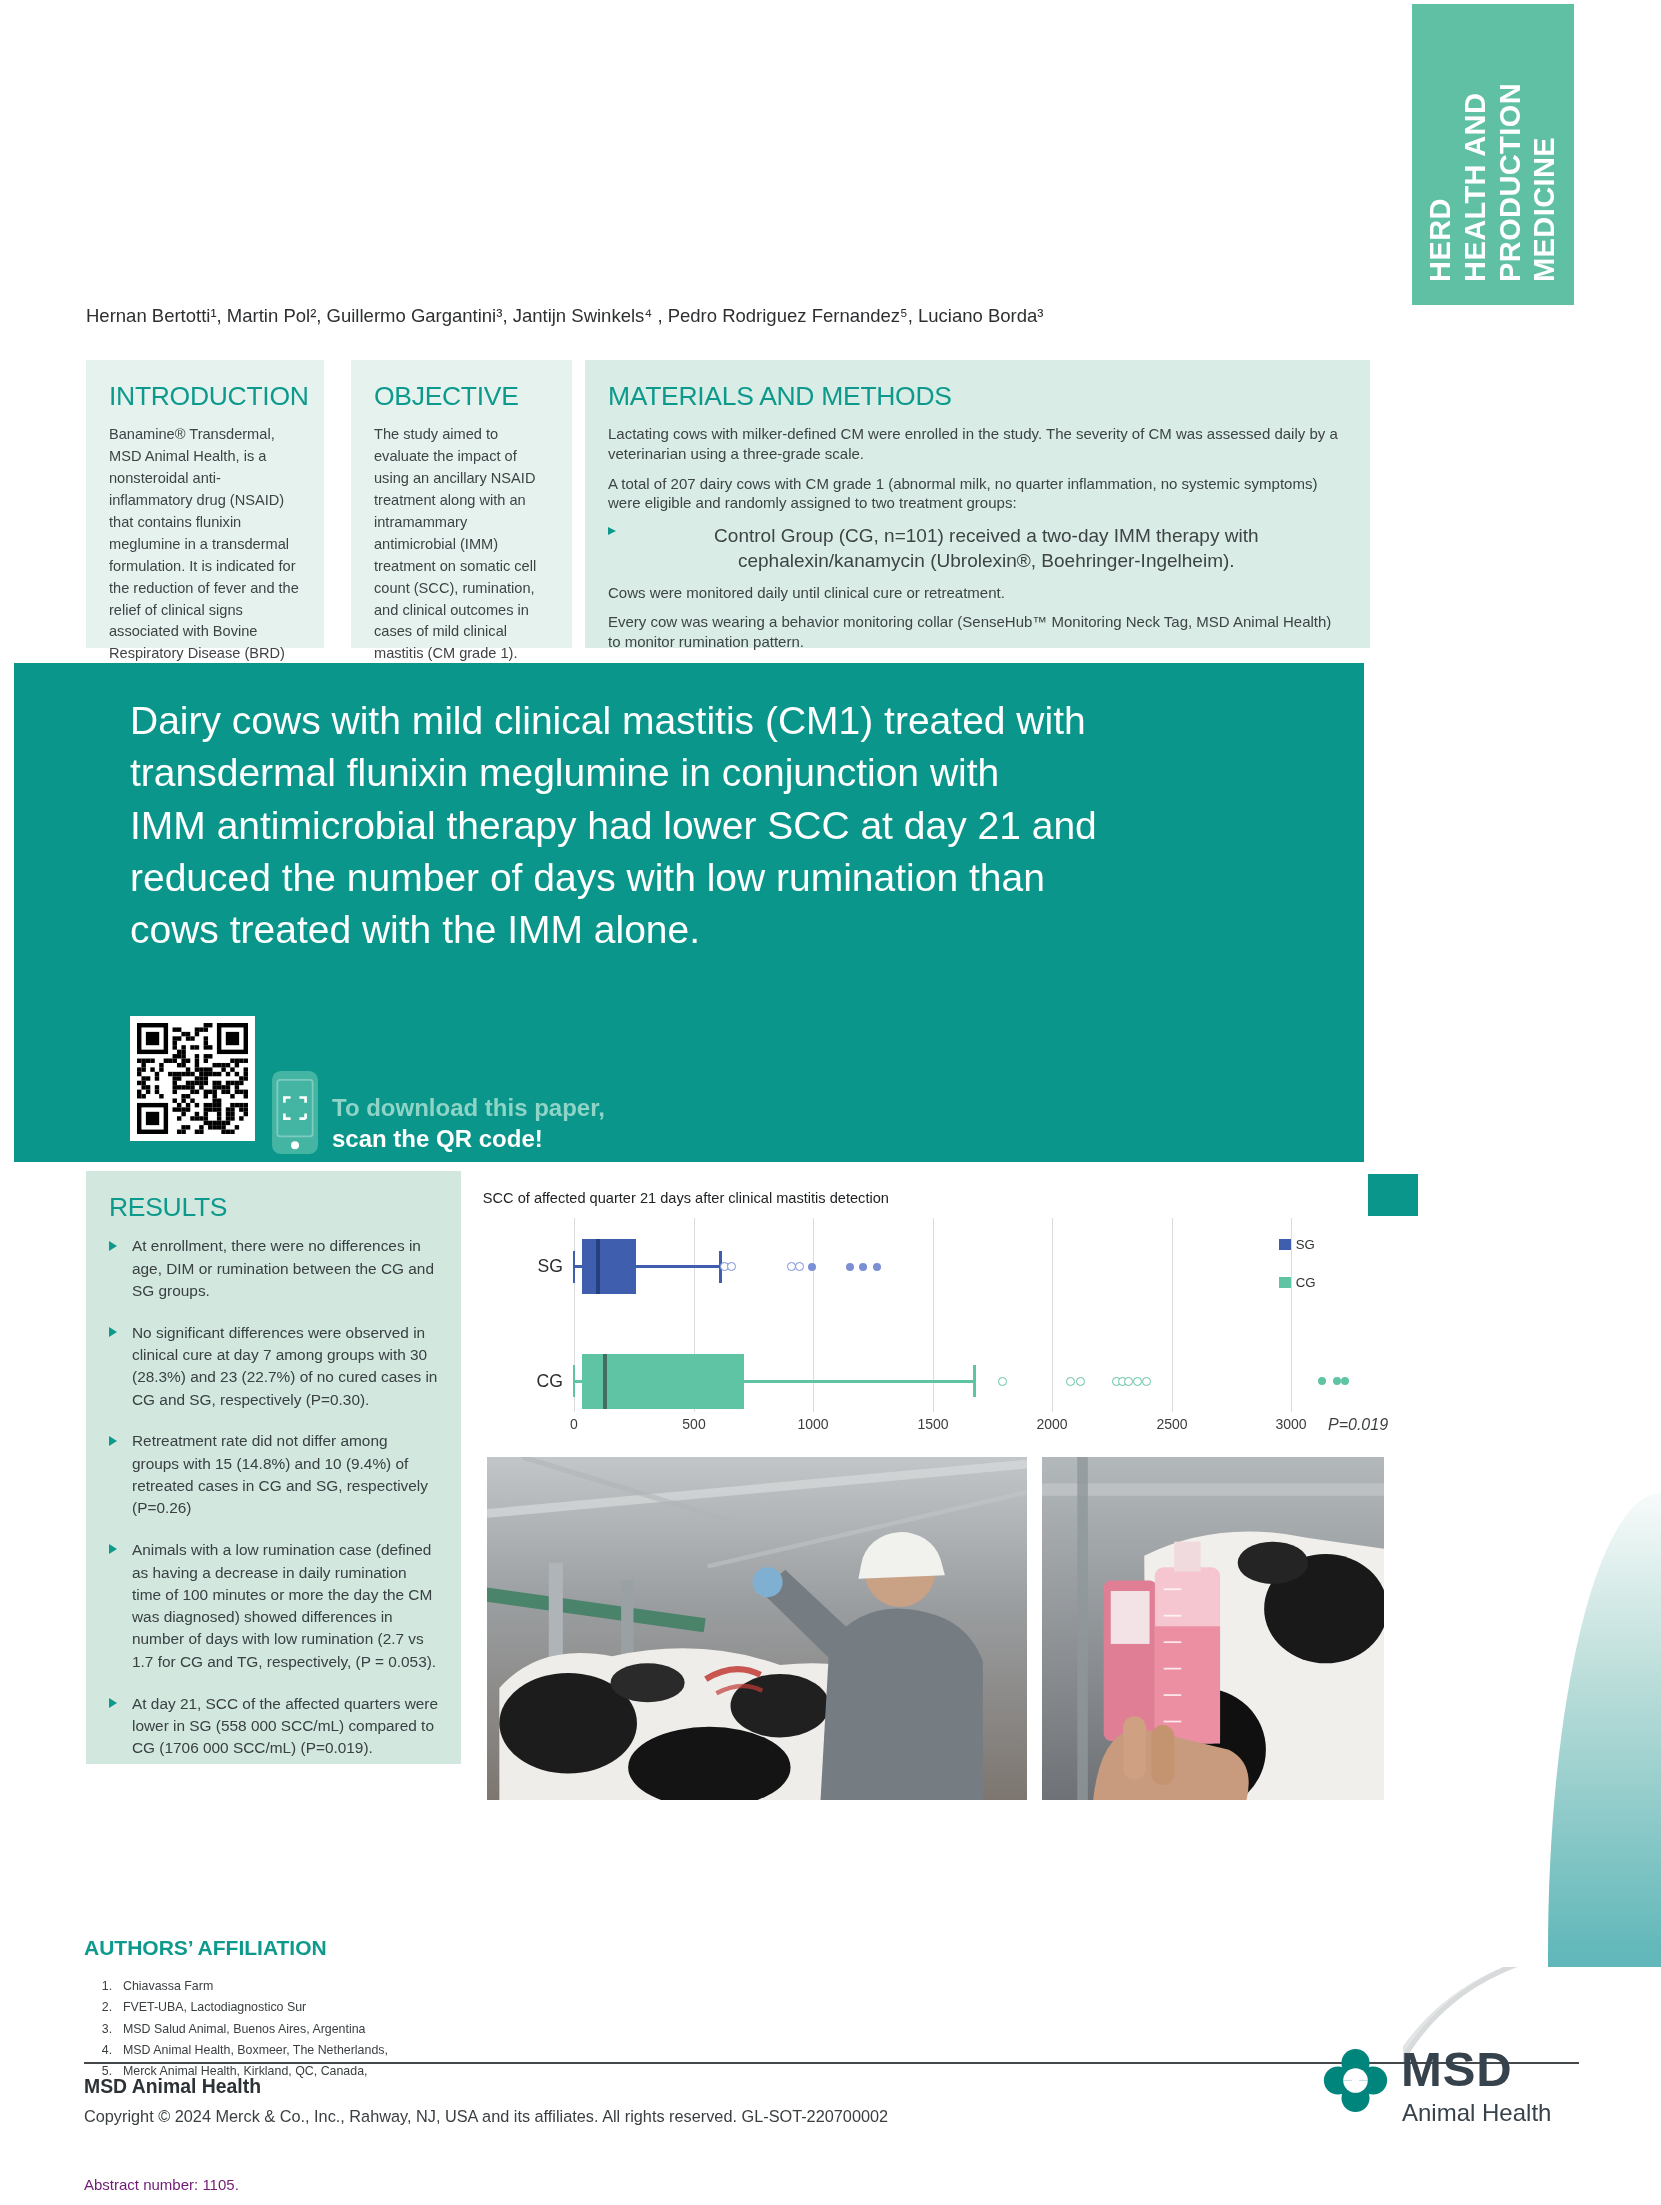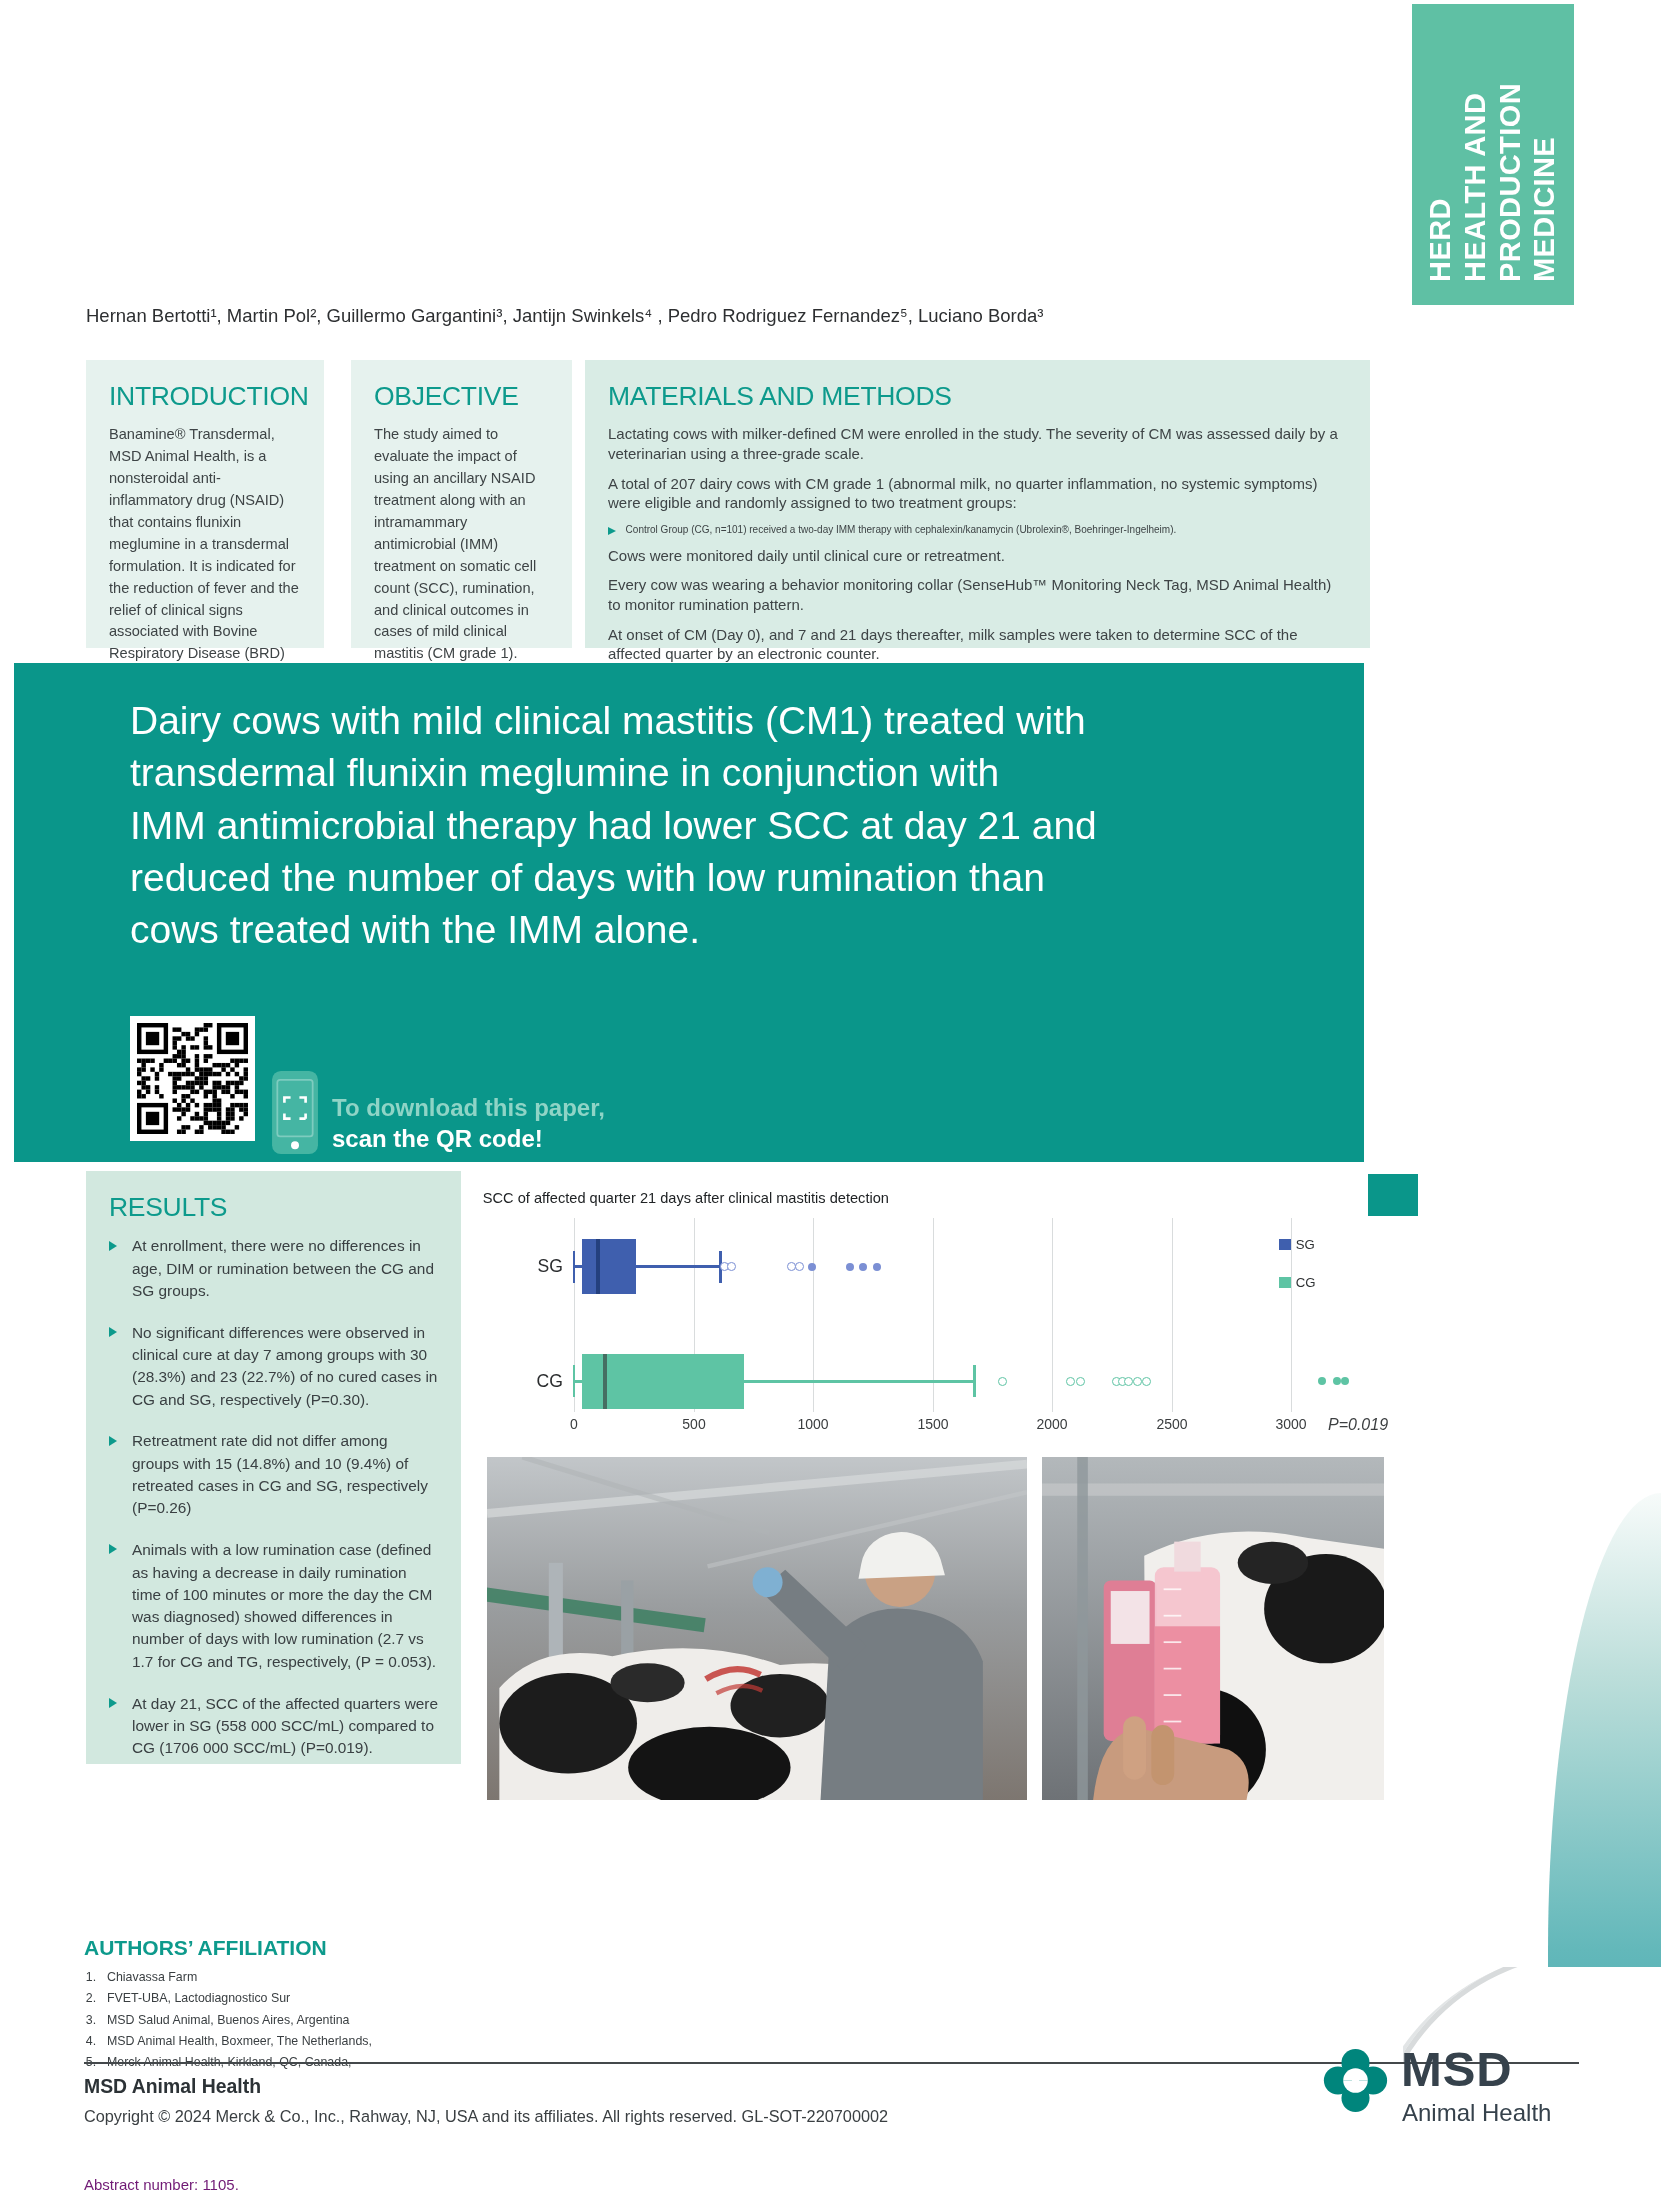--- a/index.html
+++ b/index.html
@@ -30,21 +30,21 @@
   .byline{left:86px;top:305px;width:1235px;font-size:18.5px;color:#2d2f31;z-index:1;}
 
   
   .sec{z-index:1;box-sizing:border-box;padding:21px 23px;}
   .sec h2{margin:0 0 12.4px 0;font-size:26.5px;font-weight:normal;color:#0d9a8c;letter-spacing:-0.3px;}
   .sec-intro{left:86px;top:360px;width:238px;height:288px;background:#e6f2ee;}
   .sec-obj{left:351px;top:360px;width:221px;height:288px;background:#e6f2ee;}
   .sec-mm{left:585px;top:360px;width:785px;height:288px;background:#d9ece5;}
   .sec-intro p,.sec-obj p{margin:0;font-size:14.6px;line-height:1.5;color:#3e4446;}
   .mm-p{margin:0 0 9.7px 0;font-size:15px;line-height:1.32;color:#3e4446;}
-  .mm-li{position:relative;margin:0 0 9.7px 0;padding-left:17.6px;font-size:10px;line-height:1.32;color:#3e4446;}
+  .mm-li{position:relative;margin:0 0 9.7px 0;padding-left:17.6px;font-size:19px;line-height:1.32;color:#3e4446;text-align:center;}
   .mm-li::before{content:"";position:absolute;left:0;top:4.4px;width:0;height:0;
      border-left:8px solid #0d9a8c;border-top:4.4px solid transparent;border-bottom:4.4px solid transparent;}
 
   
   .keybox{left:14px;top:663px;width:1350px;height:499px;background:#0a968a;z-index:1;}
   .key-text{position:absolute;left:116px;top:32px;width:1165px;color:#ffffff;
      font-size:39px;line-height:1.34;font-weight:400;}
   .qr-card{position:absolute;left:116px;top:353px;width:125px;height:125px;background:#ffffff;
      display:flex;align-items:center;justify-content:center;}
   .phone{position:absolute;left:258px;top:408px;}
@@ -79,21 +79,21 @@
 
   
   .photo{z-index:1;overflow:hidden;}
   .photo1{left:487px;top:1457px;width:540px;height:343px;}
   .photo2{left:1042px;top:1457px;width:342px;height:343px;}
   .photo svg{display:block;width:100%;height:100%;}
 
   
   .aff{left:84px;top:1936px;width:618px;z-index:1;}
   .aff h3{margin:0 0 7px 0;font-size:21px;font-weight:bold;color:#0d9a8c;}
-  .aff ol{margin:0;padding:0;list-style:none;counter-reset:aff;}
+  .aff ol{margin:16px;padding:0;list-style:none;counter-reset:aff;}
   .aff li{counter-increment:aff;position:relative;padding-left:23px;font-size:12.4px;line-height:1.72;color:#3a3f42;}
   .aff li::before{content:counter(aff) ".";position:absolute;left:1.8px;}
   .rule{left:84px;top:2062px;width:1495px;height:1.8px;background:#44484b;z-index:1;}
   .brand{left:84px;top:2075px;font-size:19.4px;font-weight:bold;color:#2c3236;z-index:1;}
   .copyright{left:84px;top:2107px;font-size:16.3px;color:#3a3f42;z-index:1;}
   .abstract{left:84px;top:2176px;font-size:15px;color:#701a75;z-index:1;}
 
   
   .msd-logo{left:1323px;top:2043px;width:265px;height:97px;z-index:3;}
   .msd-mark{position:absolute;left:0;top:5.3px;}

